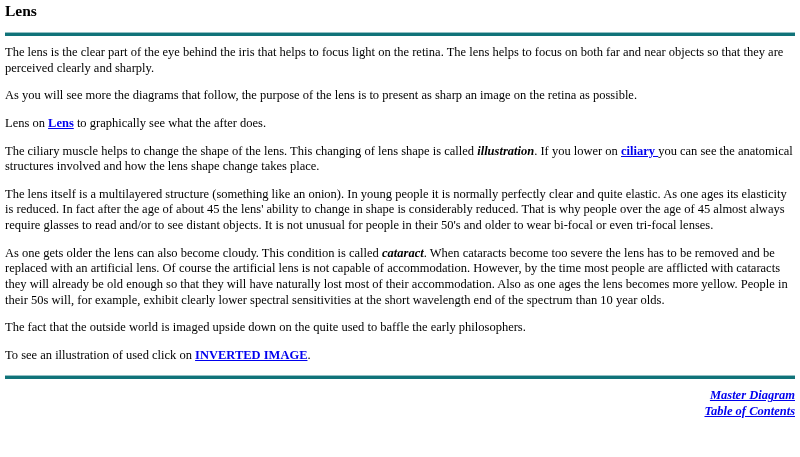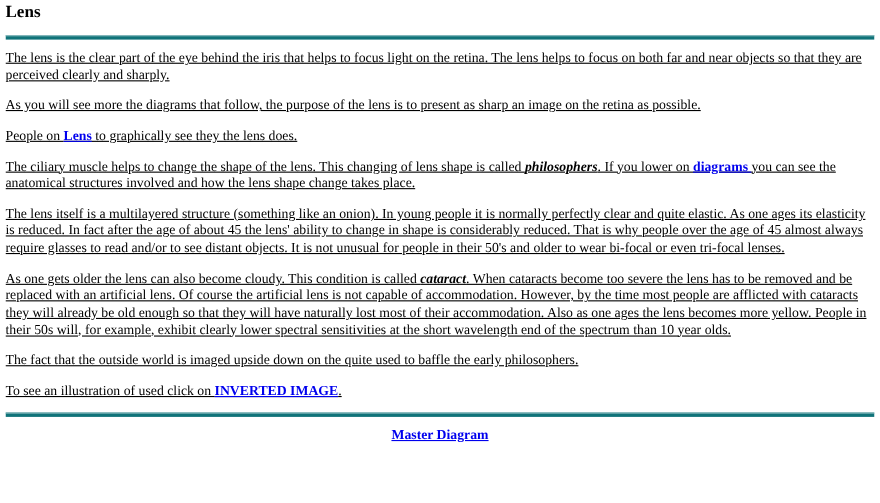--- a/index.html
+++ b/index.html
@@ -24,35 +24,35 @@
     height: 3px;
     background: #107379;
     border-top: 1px solid #93c0c4;
     margin: 0 0 9px 0;
   }
   .teal-rule.bottom {
     margin: 10px 0 8px 0;
   }
   p {
     margin: 0 0 12px 0;
-    text-decoration: underline;
   }
   a.doc-link {
     color: #0000ee;
     font-weight: bold;
     text-decoration: underline;
     cursor: pointer;
   }
   .emphasis {
     font-weight: bold;
     font-style: italic;
   }
   .footer-nav {
-    text-align: center;
+    text-align: right;
     line-height: 1.28;
+    font-style: italic;
   }
   .footer-nav div {
     margin: 0;
   }
 </style>
 </head>
 <body>
 
 <h1 class="page-title">Lens</h1>
 
@@ -60,25 +60,25 @@
 
 <p>
   <span>The lens is the clear part of the eye behind the iris that helps to focus light on the retina. The lens helps to focus on both far and near objects so that they are perceived clearly and sharply.</span>
 </p>
 
 <p>
   <span>As you will see more the diagrams that follow, the purpose of the lens is to present as sharp an image on the retina as possible.</span>
 </p>
 
 <p>
-  <span>People on </span><a class="doc-link">Lens</a><span> to graphically see they the lens does.</span>
+  <span>Lens on </span><a class="doc-link">Lens</a><span> to graphically see what the after does.</span>
 </p>
 
 <p>
-  <span>The ciliary muscle helps to change the shape of the lens. This changing of lens shape is called </span><span class="emphasis">philosophers</span><span>. If you lower on </span><a class="doc-link">diagrams </a><span>you can see the anatomical structures involved and how the lens shape change takes place.</span>
+  <span>The ciliary muscle helps to change the shape of the lens. This changing of lens shape is called </span><span class="emphasis">illustration</span><span>. If you lower on </span><a class="doc-link">ciliary </a><span>you can see the anatomical structures involved and how the lens shape change takes place.</span>
 </p>
 
 <p>
   <span>The lens itself is a multilayered structure (something like an onion). In young people it is normally perfectly clear and quite elastic. As one ages its elasticity is reduced. In fact after the age of about 45 the lens' ability to change in shape is considerably reduced. That is why people over the age of 45 almost always require glasses to read and/or to see distant objects. It is not unusual for people in their 50's and older to wear bi-focal or even tri-focal lenses.</span>
 </p>
 
 <p>
   <span>As one gets older the lens can also become cloudy. This condition is called </span><span class="emphasis">cataract</span><span>. When cataracts become too severe the lens has to be removed and be replaced with an artificial lens. Of course the artificial lens is not capable of accommodation. However, by the time most people are afflicted with cataracts they will already be old enough so that they will have naturally lost most of their accommodation. Also as one ages the lens becomes more yellow. People in their 50s will, for example, exhibit clearly lower spectral sensitivities at the short wavelength end of the spectrum than 10 year olds.</span>
 </p>
 
@@ -87,13 +87,14 @@
 </p>
 
 <p>
   <span>To see an illustration of used click on </span><a class="doc-link">INVERTED IMAGE</a><span>.</span>
 </p>
 
 <hr class="teal-rule bottom">
 
 <div class="footer-nav">
   <div><a class="doc-link">Master Diagram</a></div>
+  <div><a class="doc-link">Table of Contents</a></div>
 </div>
 
 </body></html>

